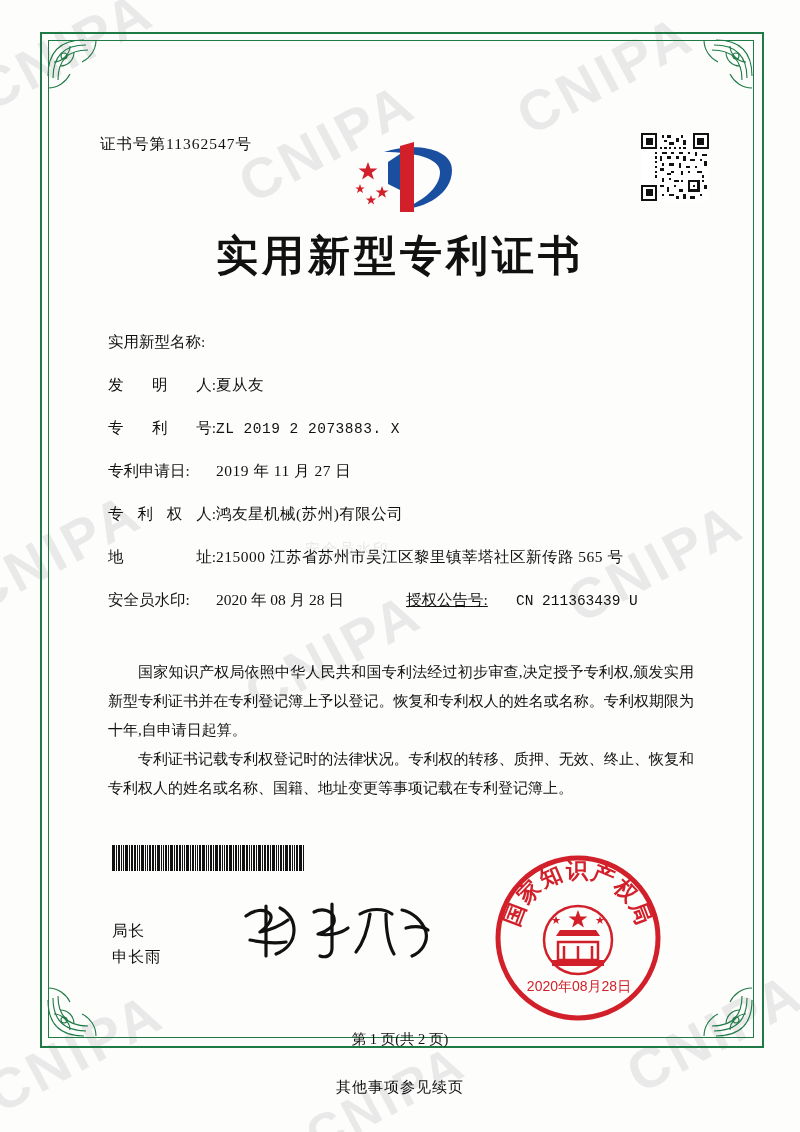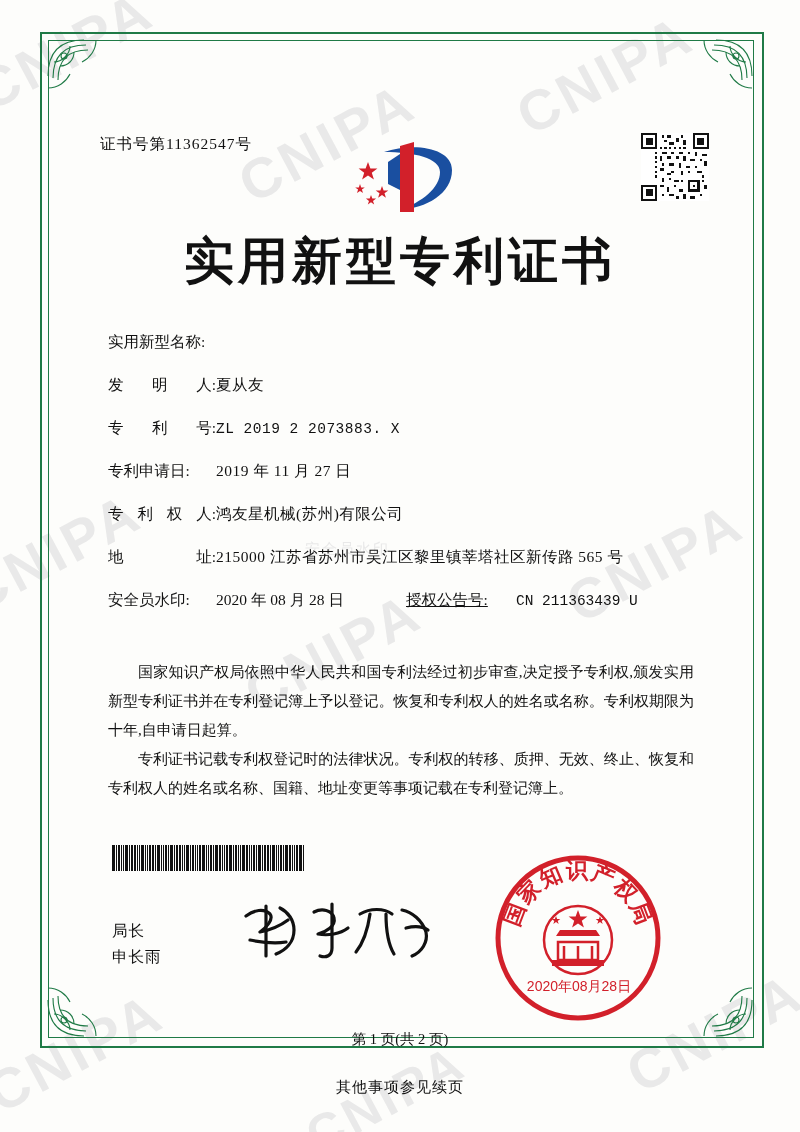--- a/index.html
+++ b/index.html
@@ -98,21 +98,21 @@
     left: 348px; top: 140px;
     width: 108px; height: 82px;
   }
 
   .title {
     position: absolute;
     left: 0; right: 0; top: 228px;
     text-align: center;
     font-family: "DejaVu Serif", "Liberation Serif", serif;
     font-weight: bold;
-    font-size: 50px;
+    font-size: 42px;
     letter-spacing: 4px;
     color: #111;
   }
 
   
   .fields {
     position: absolute;
     left: 108px; top: 332px;
     width: 600px;
     font-size: 15.5px;

